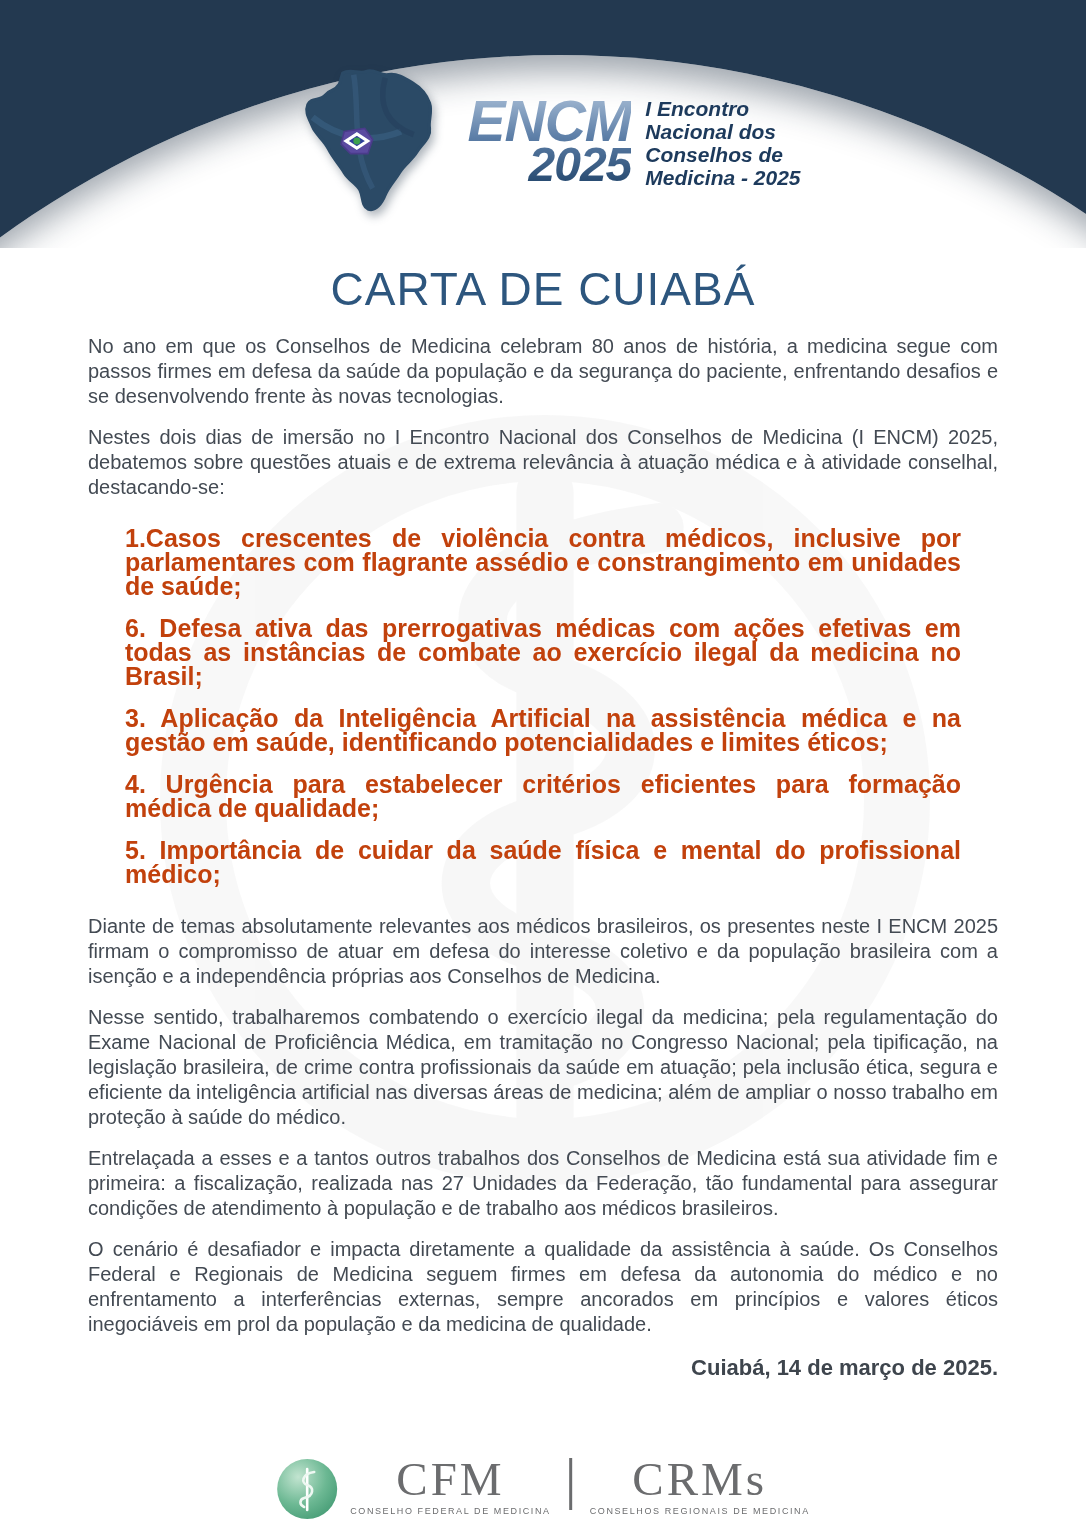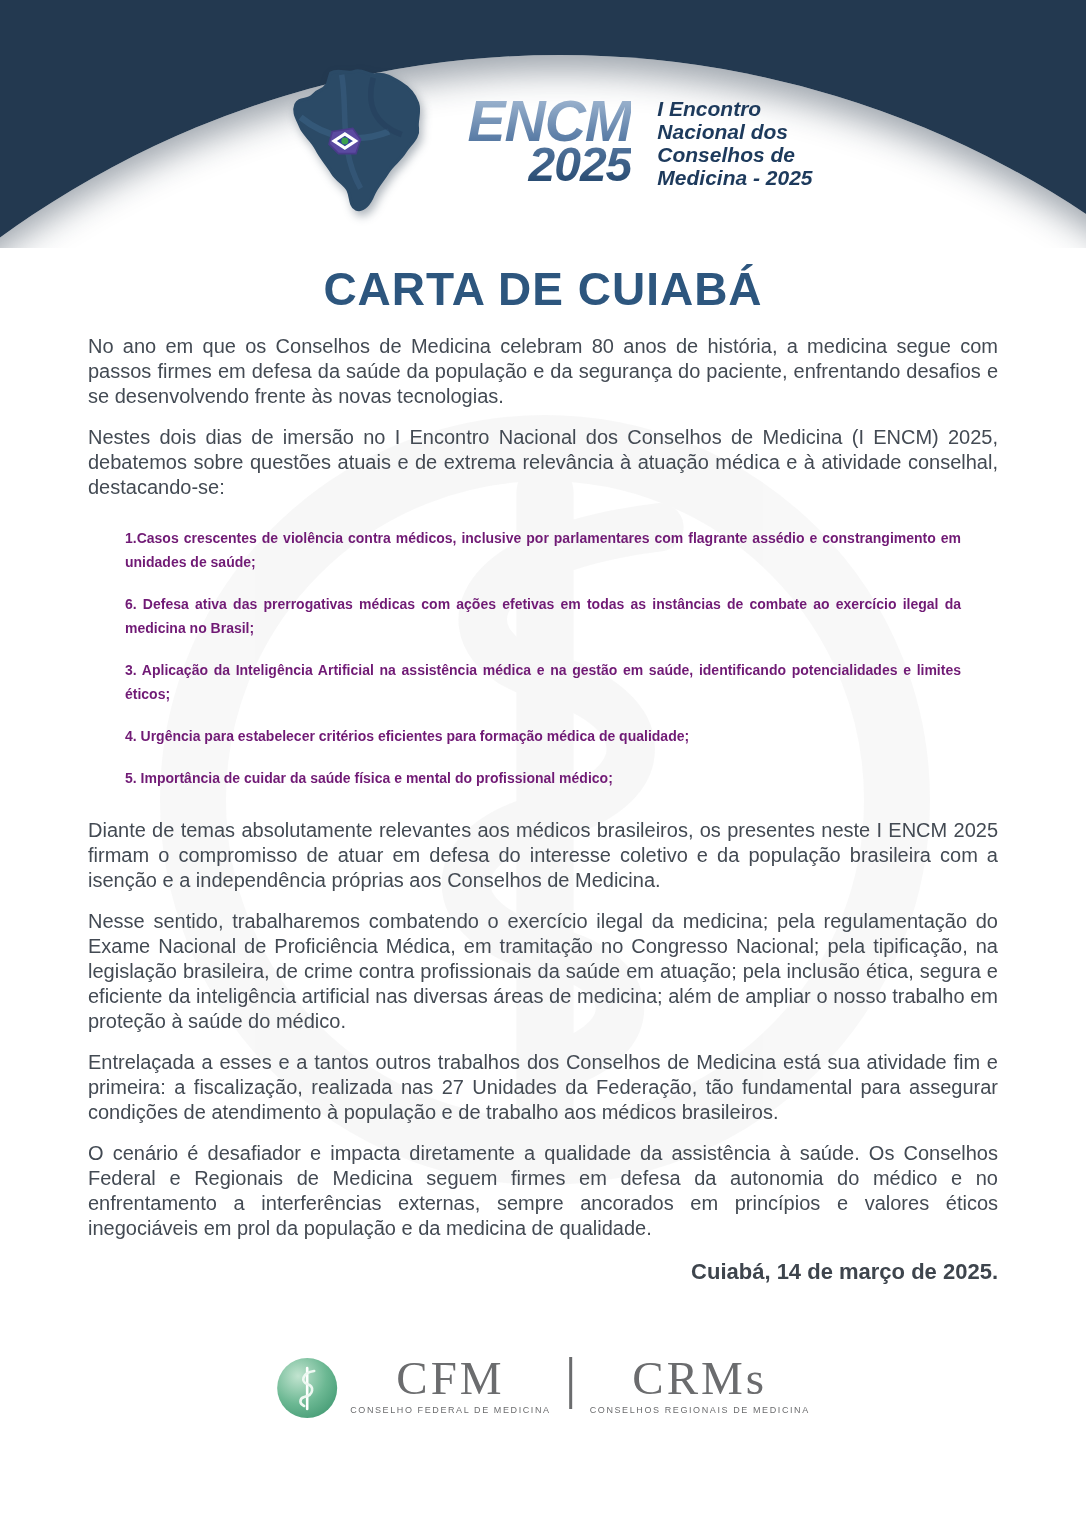--- a/index.html
+++ b/index.html
@@ -3,44 +3,44 @@
 <meta charset="utf-8">
 <style>
   html,body{margin:0;padding:0;background:#ffffff;}
   body{width:1086px;height:1536px;font-family:"Liberation Sans",sans-serif;}
   .page{position:relative;width:1086px;height:1536px;overflow:hidden;background:#ffffff;}
 
   
   .header{position:relative;width:1086px;height:248px;background:#233950;overflow:hidden;}
   .header-curve{position:absolute;left:-390px;top:55px;width:1900px;height:1900px;border-radius:50%;
     background:#ffffff;box-shadow:inset 0 28px 34px -12px rgba(22,38,58,.42);}
-  .logo{position:absolute;left:50%;top:62px;transform:translateX(-50%);display:flex;align-items:center;gap:26px;z-index:3;}
+  .logo{position:absolute;left:50%;top:62px;transform:translateX(-50%);display:flex;align-items:center;gap:14px;z-index:3;}
   .logo-map{filter:drop-shadow(3px 5px 5px rgba(20,40,60,.35));flex:0 0 auto;}
   .logo-acronym{font-style:italic;font-weight:900;line-height:.82;text-align:center;
     background:linear-gradient(180deg,#9db4cf 0%,#5d7fa8 45%,#26496f 100%);
     -webkit-background-clip:text;background-clip:text;color:transparent;letter-spacing:-1px;}
   .logo-acronym .l1{font-size:57px;}
   .logo-acronym .l2{font-size:48px;text-align:right;}
   .logo-tagline{font-style:italic;font-weight:700;font-size:21px;line-height:1.1;color:#1d3a5c;padding-top:4px;}
 
   
   .watermark{position:absolute;left:105px;top:360px;z-index:0;pointer-events:none;}
 
   
   .content{position:relative;z-index:1;margin:0 88px;}
-  .doc-title{margin:14px 0 0 0;text-align:center;font-size:46px;font-weight:700;letter-spacing:1px;color:#2d567e;}
+  .doc-title{margin:14px 0 0 0;text-align:center;font-size:46px;font-weight:400;letter-spacing:1px;color:#2d567e;}
   .para{font-size:20px;line-height:25px;text-align:justify;color:#434a53;margin:16px 0 0 0;}
   .para:first-of-type{margin-top:18px;}
   .doc-list{margin:26px 37px 0 37px;}
-  .list-item{font-size:14px;line-height:24px;font-weight:800;text-align:justify;color:#701a75;margin:17px 0 18px 0;}
+  .list-item{font-size:25px;line-height:24px;font-weight:800;text-align:justify;color:#c2410c;margin:17px 0 18px 0;}
   .doc-list + .para{margin-top:28px;}
   .date-line{margin:18px 0 0 0;text-align:right;font-size:22px;font-weight:700;color:#3e454d;}
 
   
-  .footer-brand{position:absolute;left:50%;top:1355px;transform:translateX(-50%);
+  .footer-brand{position:absolute;left:50%;top:1456px;transform:translateX(-50%);
     display:flex;align-items:flex-start;z-index:1;}
   .brand-icon{margin:2px 12px 0 0;}
   .brand-block{display:flex;flex-direction:column;align-items:center;}
   .brand-word{font-family:"Liberation Serif",serif;font-size:47px;line-height:1;color:#6b6c6e;letter-spacing:3px;}
   .brand-sub{font-size:9px;letter-spacing:1.6px;color:#6b6c6e;margin-top:3px;white-space:nowrap;}
   .brand-divider{width:3px;height:52px;background:#6b6c6e;margin:2px 18px 0 18px;}
 </style>
 </head>
 <body>
 

